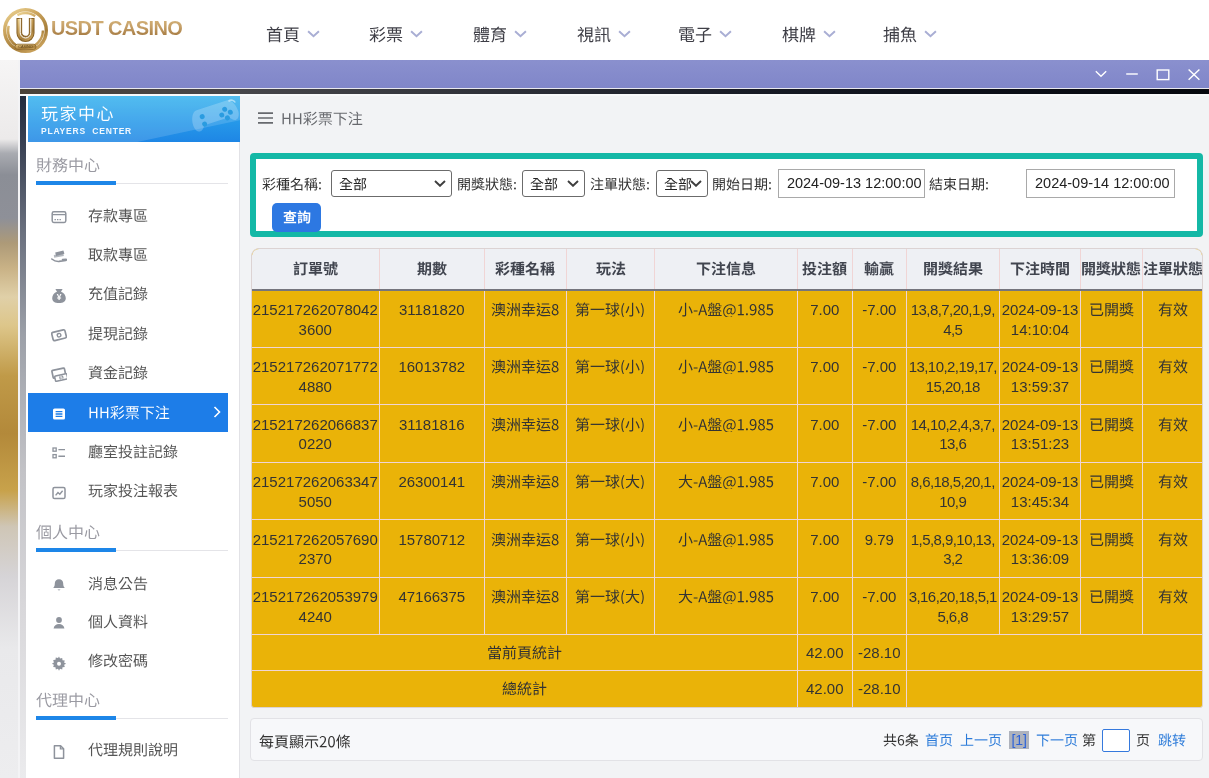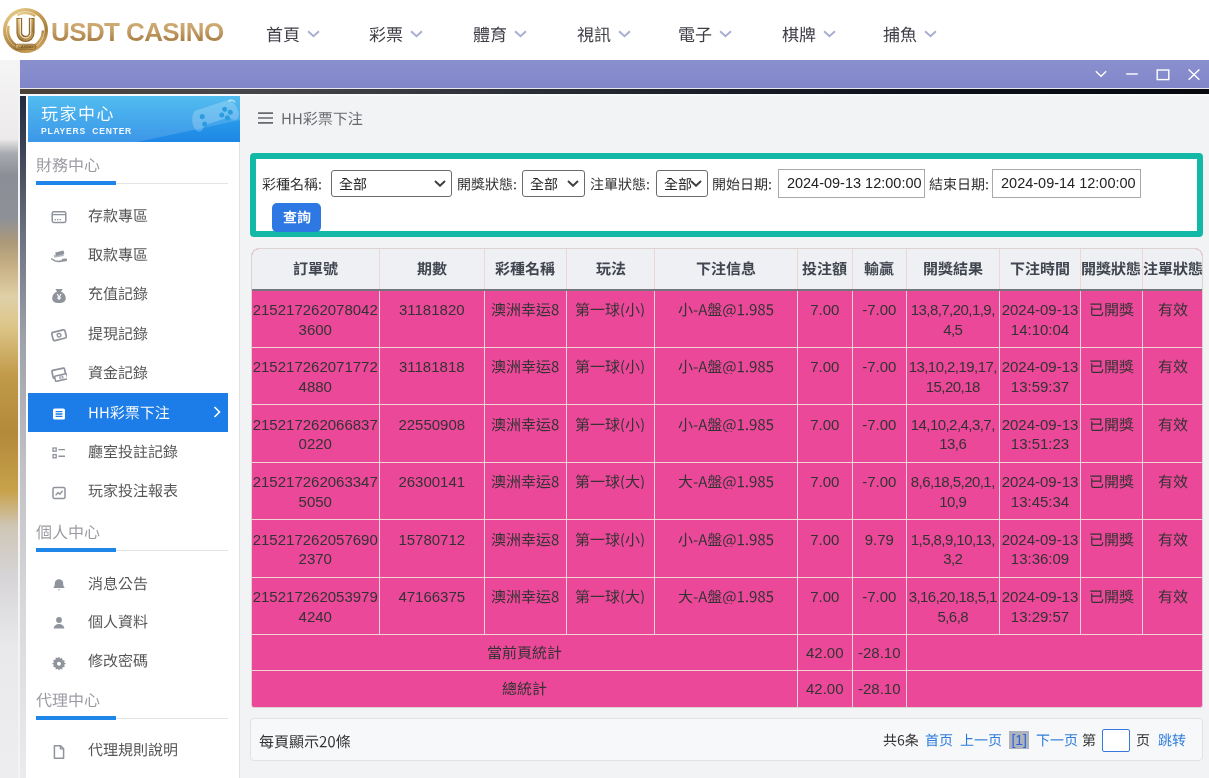--- a/index.html
+++ b/index.html
@@ -1,18 +1,18 @@
 <!DOCTYPE html>
 <html><head><meta charset="utf-8"><style>
 *{margin:0;padding:0;box-sizing:border-box}
 html,body{width:1209px;height:778px;overflow:hidden;background:#fff;font-family:"Liberation Sans",sans-serif}
 svg.t{display:inline-block;vertical-align:middle}
 #topbar{position:absolute;left:0;top:0;width:1209px;height:60px;background:#fff}
 #logo{position:absolute;left:2px;top:7px}
-#logotext{position:absolute;left:51px;top:17px;font-size:26px;font-weight:bold;letter-spacing:-0.6px;
+#logotext{position:absolute;left:51px;top:17px;font-size:20px;font-weight:bold;letter-spacing:-0.6px;
  background:linear-gradient(180deg,#d8b87e 0%,#c49e66 45%,#ab8148 75%,#b9905a 100%);-webkit-background-clip:text;background-clip:text;color:transparent}
 .nav{position:absolute;top:24.5px;white-space:nowrap}
 .chev{width:13px;height:8px;margin-left:7px}
 #strip{position:absolute;left:0;top:60px;width:20px;height:718px;box-sizing:border-box;border-right:2px solid #f3f3f5;background:linear-gradient(180deg,#f6f5f5 0%,#eceaea 11%,#a9abb1 13%,#8b8e96 16%,#8e9098 22%,#ad9a78 25.5%,#c9b286 29%,#e0d0a8 33%,#ddc68a 37%,#c09a48 44%,#b3893a 52%,#c8a24b 60%,#cfc6b6 65%,#d6d4d7 72%,#e9e9eb 82%,#ededef 100%)}
 #titlebar{position:absolute;left:20px;top:60px;width:1189px;height:28px;background:linear-gradient(180deg,#8a90ce,#8086c9)}
 .wbtn{position:absolute;top:6px;width:16px;height:16px}
 #darkstrip{position:absolute;left:20px;top:87.5px;width:1189px;height:8px;background:linear-gradient(90deg,#4a4238 0%,#47464a 18%,#3a3b41 30%,#2a2c35 44%,#191c26 60%,#0e111b 76%,#06080e 100%);border-top:1px solid #e8e8ee;border-bottom:2px solid #f8f9fa}
 #leftfade{position:absolute;left:20px;top:95.5px;width:7px;height:682.5px;border-right:1px solid #fff;
  background:linear-gradient(180deg,#232c3e 0%,#3c4456 8%,#6a707e 20%,#9ca0a8 35%,#c2c2c6 55%,#d8d7da 75%,#ebebed 100%)}
 #sidebar{position:absolute;left:28px;top:95.5px;width:212px;height:682.5px;background:#fff;border-right:1px solid #e2e2e6}
@@ -27,21 +27,21 @@
 .item>svg.t{margin-left:60px}
 .sel{position:absolute;left:0;width:199.5px;height:39px;background:#1d7de8}
 #main{position:absolute;left:240px;top:95.5px;width:969px;height:682.5px;background:#f2f3f5}
 #crumb{position:absolute;left:18px;top:15px;display:flex;align-items:center;height:15px}
 #filter{position:absolute;left:10px;top:57px;width:953px;height:84.5px;background:#fff;border:6px solid #14b8a6;border-radius:4px}
 .flabel{position:absolute;top:11px;height:28px;display:flex;align-items:center}
 .selbox{position:absolute;top:11px;height:27.5px;background:#fff;border:1px solid #6b6b6b;border-radius:3px;display:flex;align-items:center}
 .selarr{position:absolute;right:5px;width:12px;height:7px}
 .inp{position:absolute;top:10px;height:29px;background:#fff;border:1px solid #a9a9a9;font-size:14.5px;color:#222;display:flex;align-items:center;padding-left:8px}
 #qbtn{position:absolute;left:16px;top:44px;width:49px;height:29px;background:#2d78e2;border-radius:5px;display:flex;align-items:center;justify-content:center}
-#tblwrap{position:absolute;left:10.5px;top:152.5px;width:952px;background:#ec4899;border:1px solid #dcd3d3;border-radius:8px 8px 3px 3px;overflow:hidden}
+#tblwrap{position:absolute;left:10.5px;top:152.5px;width:952px;background:#eab308;border:1px solid #dcd3d3;border-radius:8px 8px 3px 3px;overflow:hidden}
 #tbl svg.t{position:relative;top:-1.5px}
 #tbl{border-collapse:collapse;table-layout:fixed;width:951px;font-size:15px;color:#333}
 #tbl td,#tbl th{text-align:center;border-right:1px solid #f0d5d5;overflow:hidden}
 #tbl .lc{border-right:none}
 #hrow th{height:40.5px;background:#eef0f4;border-bottom:2px solid #75757d}
 .dr td{height:57.5px;vertical-align:top;padding-top:9.5px;line-height:19.5px;border-bottom:1px solid #f0d5d5}
 .tight{letter-spacing:-0.55px}
 .sumr td{height:36px;vertical-align:middle;border-bottom:1px solid #f0d5d5}
 .sumr td[colspan="4"]{border-right:none}
 .sumr.last td{border-bottom:none}
@@ -579,21 +579,21 @@
 <div class="inp" style="left:521.9px;width:147px">2024-09-13 12:00:00</div>
 <div class="flabel" style="left:673px">
         <svg class="t" style="width:59.9px;height:14px" viewBox="0 -880 4278 1000" fill="#333">
           <use href="#r7D50"></use>
           <use href="#r675F" x="1000"></use>
           <use href="#r65E5" x="2000"></use>
           <use href="#r671F" x="3000"></use>
           <use href="#r3A" x="4000"></use>
         </svg>
       </div>
-<div class="inp" style="left:736px;width:149px">2024-09-14 12:00:00</div>
+<div class="inp" style="left:770px;width:149px">2024-09-14 12:00:00</div>
 <div id="qbtn">
         <svg class="t" style="width:28.0px;height:14px" viewBox="0 -880 2000 1000" fill="#fff">
           <use href="#b67E5"></use>
           <use href="#b8A62" x="1000"></use>
         </svg>
       </div>
 </div>
     <div id="tblwrap">
       <table id="tbl">
         <colgroup>
@@ -709,21 +709,21 @@
                 <use href="#r958B" x="1000"></use>
                 <use href="#r734E" x="2000"></use>
               </svg></td>
 <td class="lc"><svg class="t" style="width:30.0px;height:15px" viewBox="0 -880 2000 1000" fill="#333">
                 <use href="#r6709"></use>
                 <use href="#r6548" x="1000"></use>
               </svg></td>
 </tr>
 <tr class="dr">
 <td>215217262071772<br>4880</td>
-<td>31181818</td>
+<td>16013782</td>
 <td><svg class="t" style="width:68.3px;height:15px" viewBox="0 -880 4555 1000" fill="#333">
                 <use href="#r6FB3"></use>
                 <use href="#r6D32" x="1000"></use>
                 <use href="#r5E78" x="2000"></use>
                 <use href="#r8FD0" x="3000"></use>
                 <use href="#r38" x="4000"></use>
               </svg></td>
 <td><svg class="t" style="width:70.1px;height:15px" viewBox="0 -880 4676 1000" fill="#333">
                 <use href="#r7B2C"></use>
                 <use href="#r4E00" x="1000"></use>
@@ -753,21 +753,21 @@
                 <use href="#r958B" x="1000"></use>
                 <use href="#r734E" x="2000"></use>
               </svg></td>
 <td class="lc"><svg class="t" style="width:30.0px;height:15px" viewBox="0 -880 2000 1000" fill="#333">
                 <use href="#r6709"></use>
                 <use href="#r6548" x="1000"></use>
               </svg></td>
 </tr>
 <tr class="dr">
 <td>215217262066837<br>0220</td>
-<td>22550908</td>
+<td>31181816</td>
 <td><svg class="t" style="width:68.3px;height:15px" viewBox="0 -880 4555 1000" fill="#333">
                 <use href="#r6FB3"></use>
                 <use href="#r6D32" x="1000"></use>
                 <use href="#r5E78" x="2000"></use>
                 <use href="#r8FD0" x="3000"></use>
                 <use href="#r38" x="4000"></use>
               </svg></td>
 <td><svg class="t" style="width:70.1px;height:15px" viewBox="0 -880 4676 1000" fill="#333">
                 <use href="#r7B2C"></use>
                 <use href="#r4E00" x="1000"></use>

